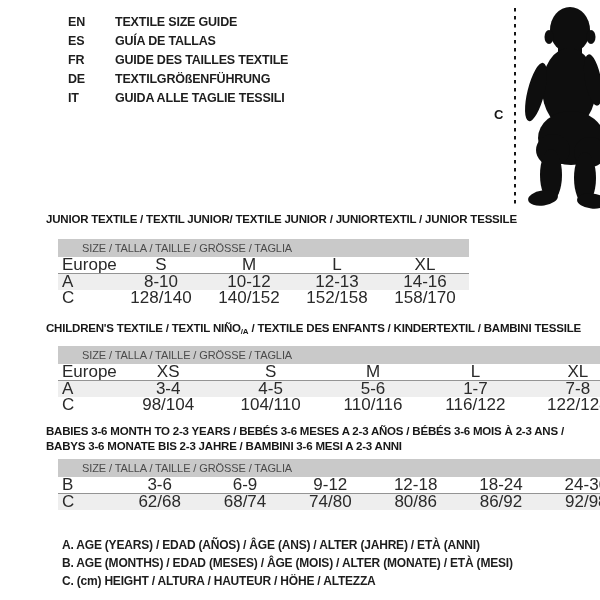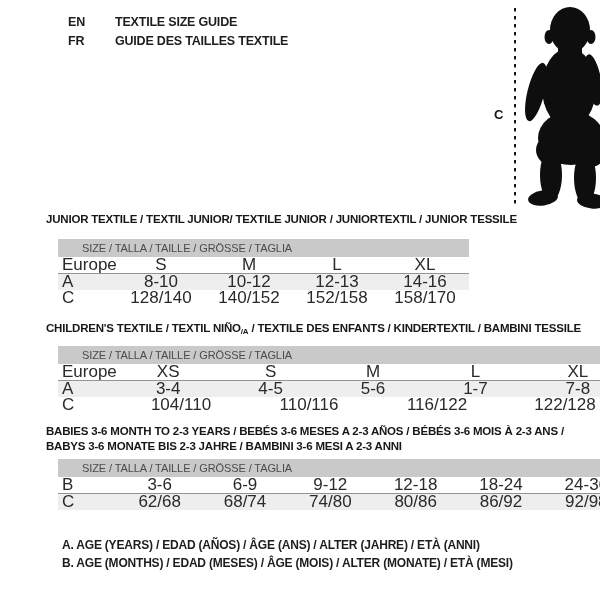--- a/index.html
+++ b/index.html
@@ -43,21 +43,30 @@
 </head>
 <body>
 
 <div class="page">
 
   <div class="lang-block">
     <div class="lang-row">
       <span class="lang-code">EN</span><span class="lang-label">TEXTILE SIZE GUIDE</span>
     </div>
     <div class="lang-row">
+      <span class="lang-code">ES</span><span class="lang-label">GUÍA DE TALLAS</span>
+    </div>
+    <div class="lang-row">
       <span class="lang-code">FR</span><span class="lang-label">GUIDE DES TAILLES TEXTILE</span>
+    </div>
+    <div class="lang-row">
+      <span class="lang-code">DE</span><span class="lang-label">TEXTILGRÖßENFÜHRUNG</span>
+    </div>
+    <div class="lang-row">
+      <span class="lang-code">IT</span><span class="lang-label">GUIDA ALLE TAGLIE TESSILI</span>
     </div>
   </div>
 
   <div class="figure">
     <svg width="160" height="215" viewBox="0 0 160 215">
       <line x1="35" y1="8" x2="35" y2="205" stroke="#161616" stroke-width="2" stroke-dasharray="3.5 4.5"></line>
       <text x="14" y="119" font-family="Liberation Sans, sans-serif" font-size="13" font-weight="700" fill="#161616">C</text>
       <g fill="#0e0e0e">
         <ellipse cx="90" cy="30" rx="20" ry="23"></ellipse>
         <ellipse cx="69" cy="37" rx="4.5" ry="7"></ellipse>
@@ -119,20 +128,21 @@
     <div class="trow r-alt">
       <span class="tlabel">A</span>
       <span class="tcell">3-4</span>
       <span class="tcell">4-5</span>
       <span class="tcell">5-6</span>
       <span class="tcell">1-7</span>
       <span class="tcell">7-8</span>
     </div>
     <div class="trow">
       <span class="tlabel">C</span>
+      <span class="tcell">98/104</span>
       <span class="tcell">104/110</span>
       <span class="tcell">110/116</span>
       <span class="tcell">116/122</span>
       <span class="tcell">122/128</span>
     </div>
   </div>
 
   <div class="section-title st3">
     <div>BABIES 3-6 MONTH TO 2-3 YEARS / BEBÉS 3-6 MESES A 2-3 AÑOS / BÉBÉS 3-6 MOIS À 2-3 ANS /</div>
     <div>BABYS 3-6 MONATE BIS 2-3 JAHRE / BAMBINI 3-6 MESI A 2-3 ANNI</div>
@@ -155,15 +165,16 @@
       <span class="tcell">74/80</span>
       <span class="tcell">80/86</span>
       <span class="tcell">86/92</span>
       <span class="tcell">92/98</span>
     </div>
   </div>
 
   <div class="legend">
     <div class="legend-line">A. AGE (YEARS) / EDAD (AÑOS) / ÂGE (ANS) / ALTER (JAHRE) / ETÀ (ANNI)</div>
     <div class="legend-line">B. AGE (MONTHS) / EDAD (MESES) / ÂGE (MOIS) / ALTER (MONATE) / ETÀ (MESI)</div>
+    <div class="legend-line">C. (cm) HEIGHT / ALTURA / HAUTEUR / HÖHE / ALTEZZA</div>
   </div>
 
 </div>
 
 </body></html>

